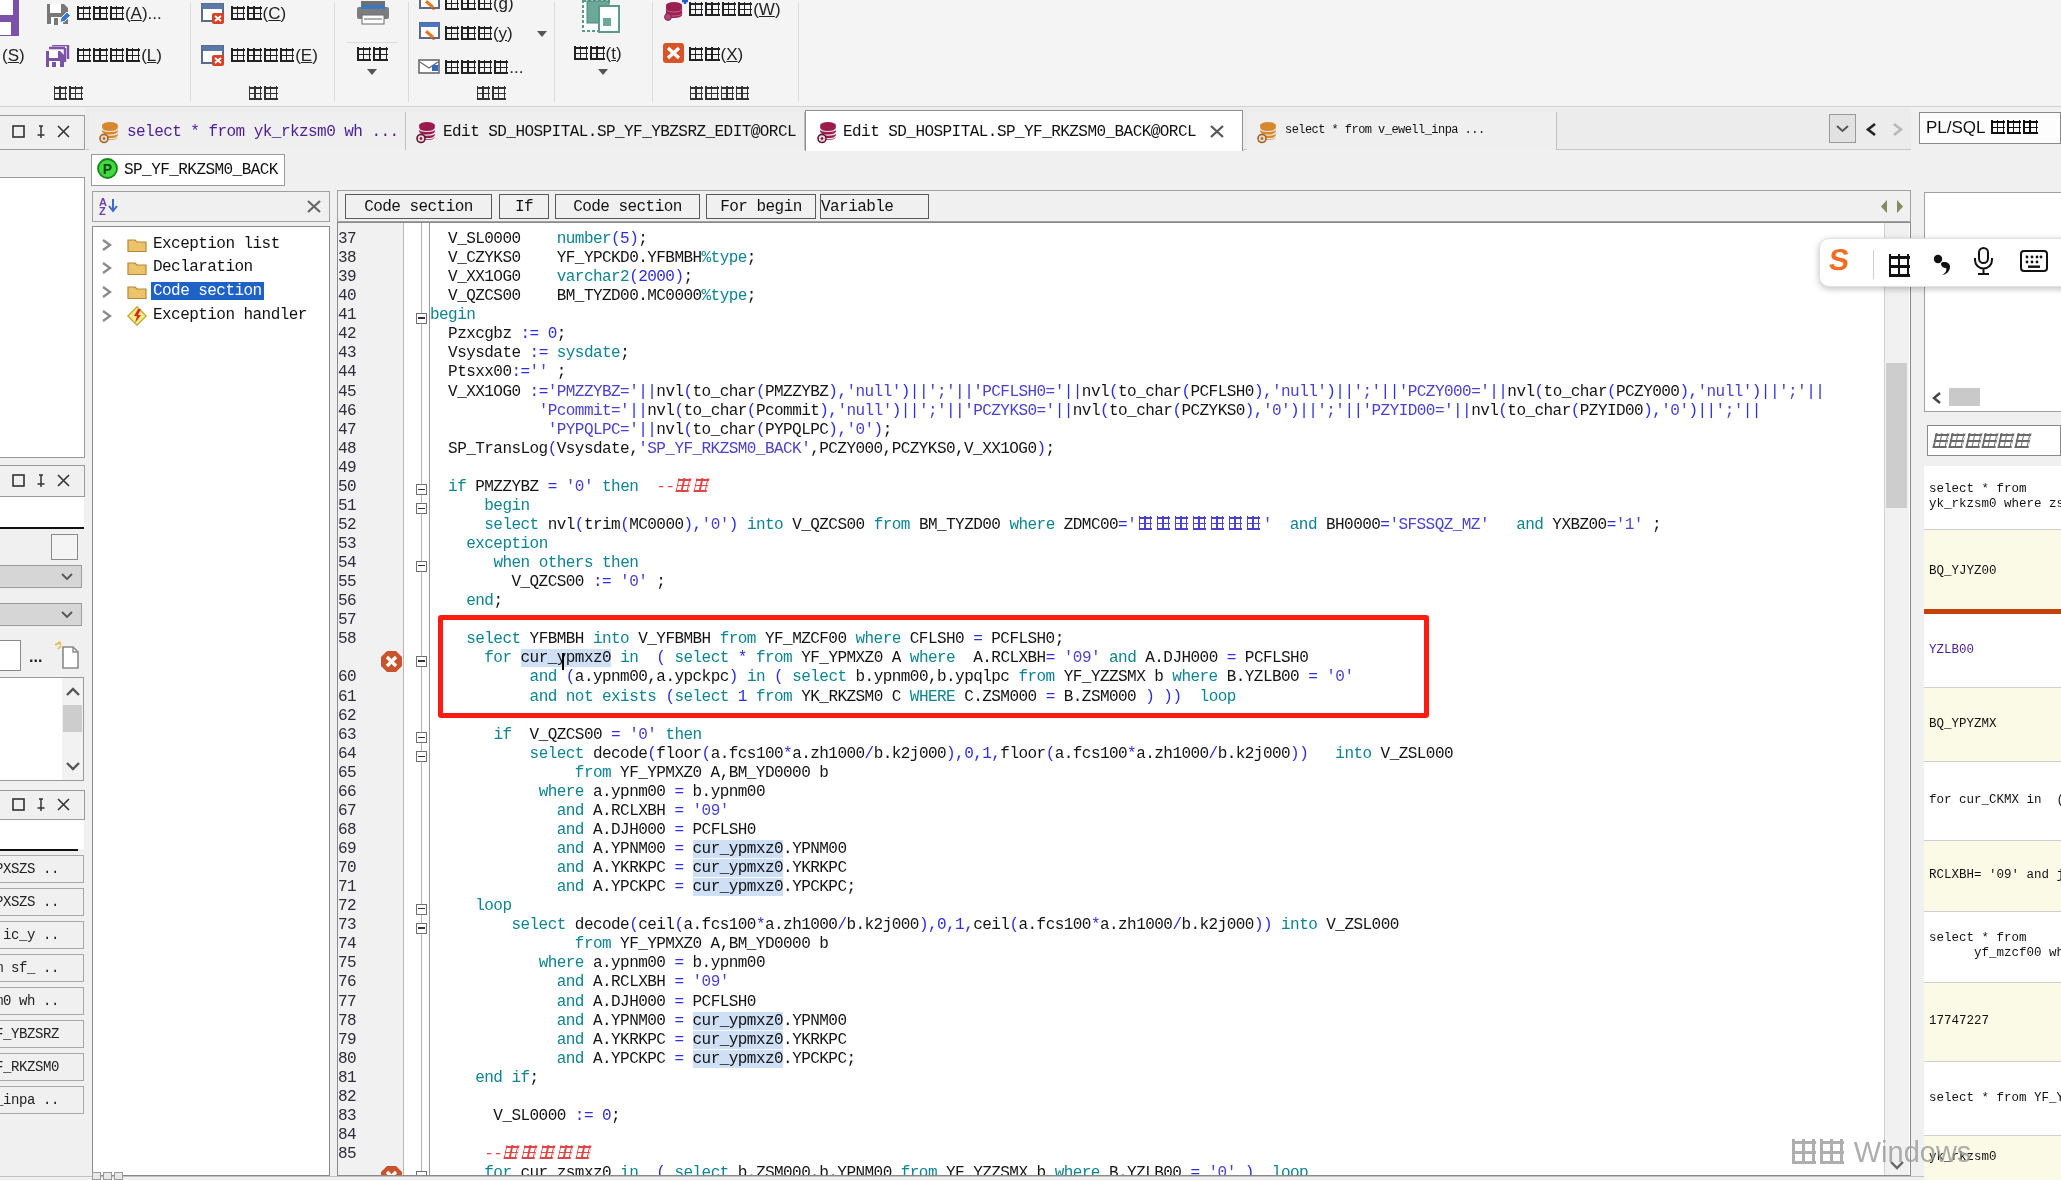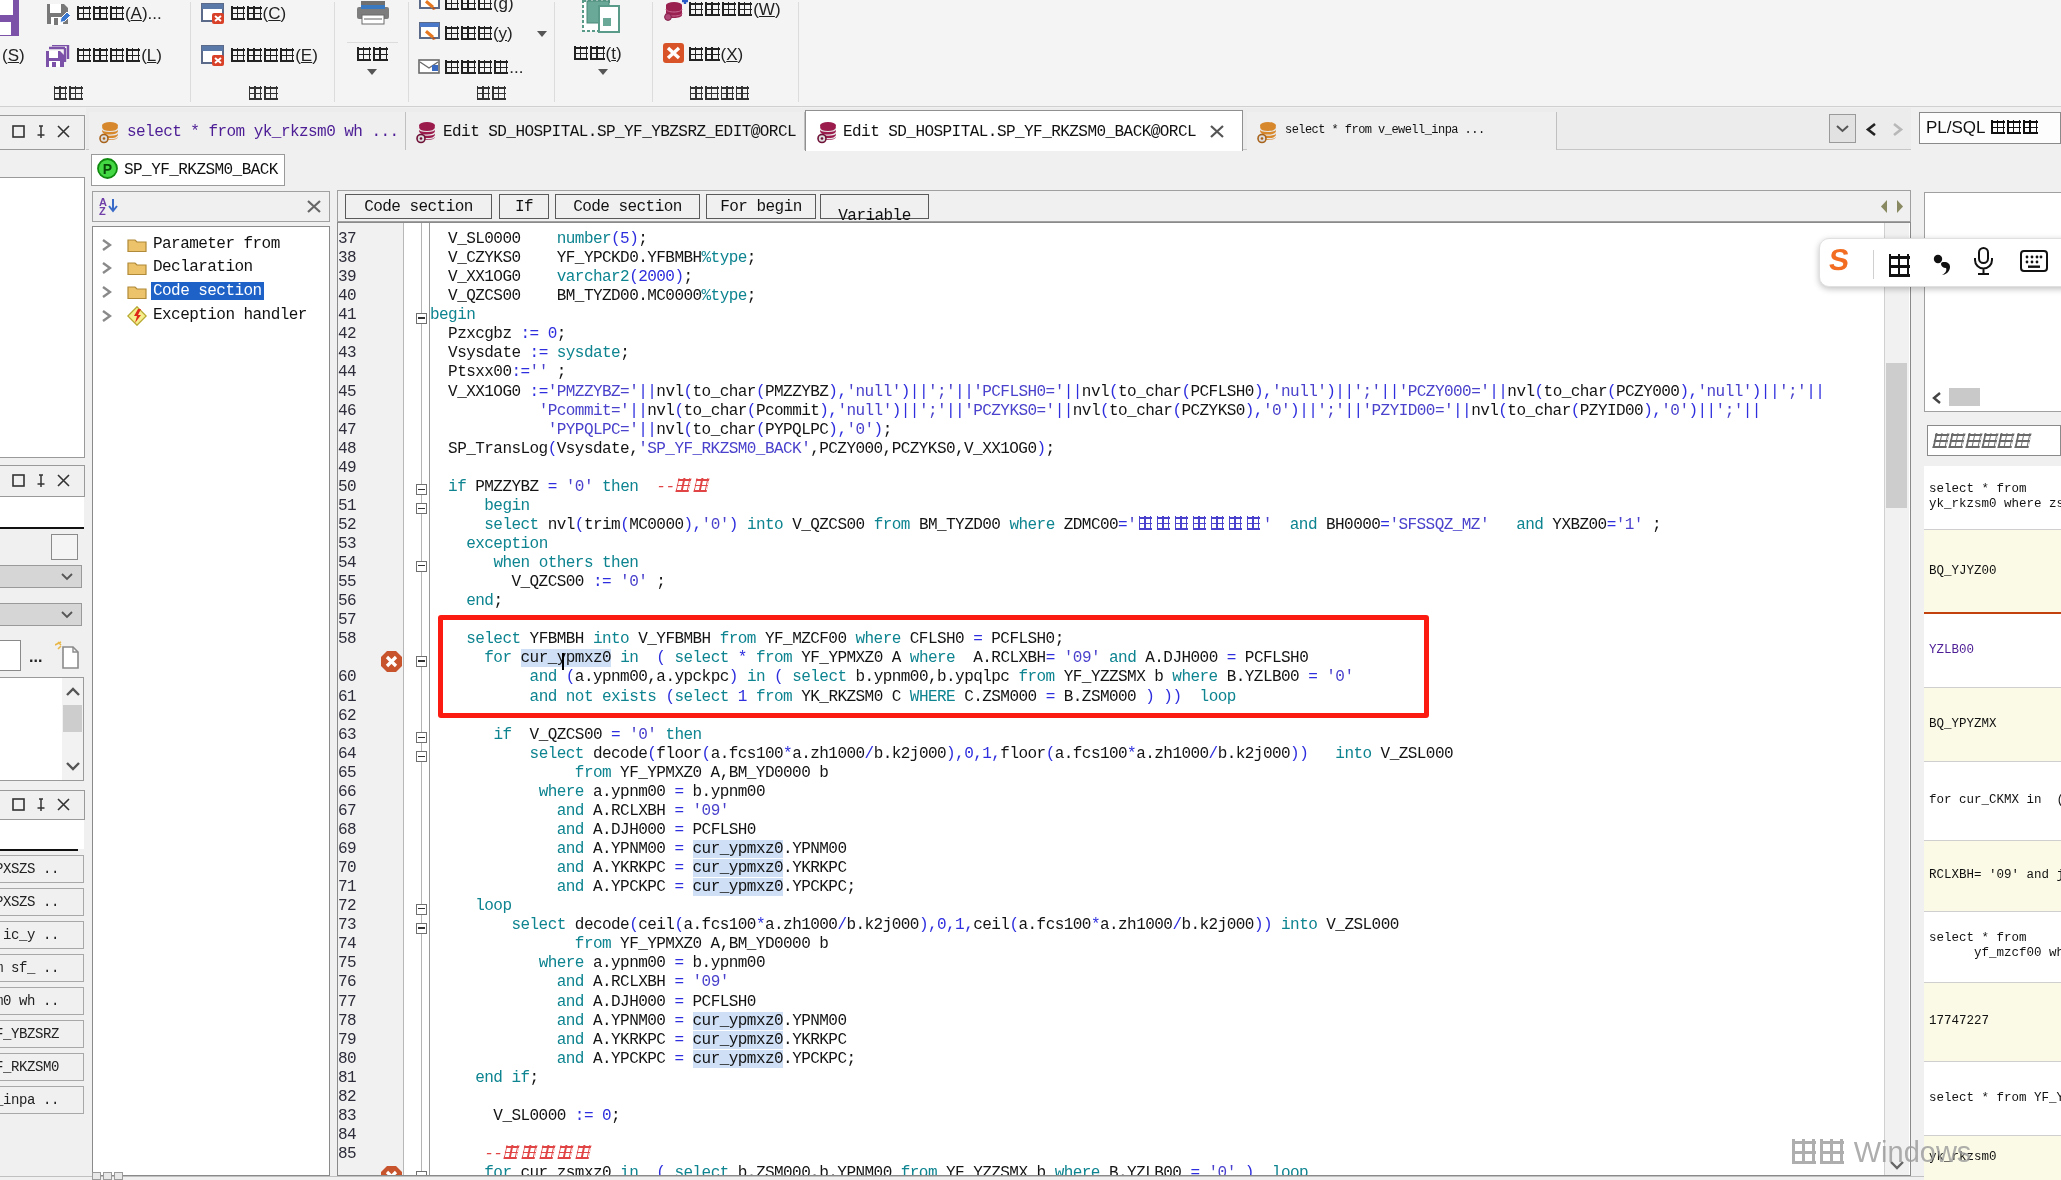--- a/index.html
+++ b/index.html
@@ -188,21 +188,21 @@
     <path d="M14 3 v11 m-4-4 l4 5 4-5" fill="none" stroke="#3a6ac8" stroke-width="2"></path>
   </svg>
 <svg class="ab" style="left:306px;top:199px" width="16" height="15">
     <path d="M2 2 L14 13 M14 2 L2 13" stroke="#666" stroke-width="2.2"></path>
   </svg>
 <div class="ab" style="left:337px;top:190px;width:1574px;height:32px;background:#f0f0f0;border:1px solid #a0a0a0"></div>
 <div class="ab mono" style="left:345px;top:194px;width:147px;height:25px;background:#f0f0f0;border:1px solid #5a5a5a;font-size:16px;letter-spacing:-.55px;color:#111;text-align:center;padding-top:3px">Code section</div>
 <div class="ab mono" style="left:499px;top:194px;width:50px;height:25px;background:#f0f0f0;border:1px solid #5a5a5a;font-size:16px;letter-spacing:-.55px;color:#111;text-align:center;padding-top:3px">If</div>
 <div class="ab mono" style="left:555px;top:194px;width:145px;height:25px;background:#f0f0f0;border:1px solid #5a5a5a;font-size:16px;letter-spacing:-.55px;color:#111;text-align:center;padding-top:3px">Code section</div>
 <div class="ab mono" style="left:706px;top:194px;width:110px;height:25px;background:#f0f0f0;border:1px solid #5a5a5a;font-size:16px;letter-spacing:-.55px;color:#111;text-align:center;padding-top:3px">For begin</div>
-<div class="ab mono" style="left:820px;top:194px;width:109px;height:25px;background:#f0f0f0;border:1px solid #5a5a5a;font-size:16px;letter-spacing:-.55px;color:#111;text-align:center;padding-top:12px">Variable</div>
+<div class="ab mono" style="left:820px;top:194px;width:109px;height:25px;background:#f0f0f0;border:1px solid #5a5a5a;font-size:16px;letter-spacing:-.55px;color:#111;padding-top:3px">Variable</div>
 <svg class="ab" style="left:1879px;top:198px" width="28" height="17">
     <path d="M8 2 L2 8.5 L8 15 z" fill="#8a8a62"></path>
     <path d="M18 2 L24 8.5 L18 15 z" fill="#8a8a62"></path>
   </svg>
 <div class="ab" style="left:0;top:115px;width:85px;height:35px;background:#f0f0f0;border:1px solid #9a9a9a;border-left:none"></div>
 <svg class="ab" style="left:12px;top:124px" width="62" height="16">
     <rect x="1" y="2" width="11" height="11" fill="none" stroke="#333" stroke-width="1.6"></rect>
     <path d="M29 2 v9 m-3.5 0 h7 M29 11 v3 m-2-12 h4" stroke="#333" stroke-width="1.5" fill="none"></path>
     <path d="M46 2 L57 13 M57 2 L46 13" stroke="#333" stroke-width="1.6"></path>
   </svg>
@@ -256,21 +256,21 @@
 <div class="ab mono" style="left:-20px;top:1020px;width:104px;height:28px;background:#f0f0f0;border:1px solid #a8a8a8;font-size:14px;letter-spacing:-.4px;color:#222;padding:5px 0 0 6px;overflow:hidden">YF_YBZSRZ</div>
 <div class="ab mono" style="left:-20px;top:1053px;width:104px;height:28px;background:#f0f0f0;border:1px solid #a8a8a8;font-size:14px;letter-spacing:-.4px;color:#222;padding:5px 0 0 6px;overflow:hidden">YF_RKZSM0</div>
 <div class="ab mono" style="left:-20px;top:1086px;width:104px;height:28px;background:#f0f0f0;border:1px solid #a8a8a8;font-size:14px;letter-spacing:-.4px;color:#222;padding:5px 0 0 6px;overflow:hidden">l_inpa ..</div>
 <div class="ab" style="left:92px;top:226px;width:238px;height:950px;background:#fff;border:1px solid #8a8a8a"></div>
 <svg class="ab" style="left:101px;top:238px" width="11" height="14">
     <path d="M2 2 L9 7 L2 12" fill="none" stroke="#8a8a8a" stroke-width="2.4"></path>
   </svg>
 <svg class="ab" style="left:127px;top:236px" width="20" height="17">
     <path d="M1 4 h7 l2 2 h9 v9.5 h-18 z" fill="#ecc26a" stroke="#b08a38" stroke-width="1.2"></path>
   </svg>
-<div class="ab mono" style="left:151px;top:235px;font-size:16px;letter-spacing:-.55px;color:#111;padding:0 2px">Parameter from</div>
+<div class="ab mono" style="left:151px;top:235px;font-size:16px;letter-spacing:-.55px;color:#111;padding:0 2px">Exception list</div>
 <svg class="ab" style="left:101px;top:261px" width="11" height="14">
     <path d="M2 2 L9 7 L2 12" fill="none" stroke="#8a8a8a" stroke-width="2.4"></path>
   </svg>
 <svg class="ab" style="left:127px;top:259px" width="20" height="17">
     <path d="M1 4 h7 l2 2 h9 v9.5 h-18 z" fill="#ecc26a" stroke="#b08a38" stroke-width="1.2"></path>
   </svg>
 <div class="ab mono" style="left:151px;top:258px;font-size:16px;letter-spacing:-.55px;color:#111;padding:0 2px">Declaration</div>
 <svg class="ab" style="left:101px;top:285px" width="11" height="14">
     <path d="M2 2 L9 7 L2 12" fill="none" stroke="#8a8a8a" stroke-width="2.4"></path>
   </svg>
@@ -425,21 +425,21 @@
       <path d="M2 3 l6 6 6-6" fill="none" stroke="#666" stroke-width="2.4"></path>
     </svg>
   </div>
 <div class="ab" style="left:1924px;top:192px;width:137px;height:220px;background:#fff;border:1px solid #a0a0a0;border-right:none"></div>
 <svg class="ab" style="left:1930px;top:391px" width="13" height="14">
     <path d="M10 2 L4 7 L10 12" fill="none" stroke="#444" stroke-width="2.4"></path>
   </svg>
 <div class="ab" style="left:1949px;top:388px;width:31px;height:18px;background:#c9c9c9"></div>
 <div class="ab" style="left:1927px;top:425px;width:134px;height:31px;background:#fff;border:1px solid #8a8a8a;color:#6a6a6a;font-style:italic;font-size:17px;padding:5px 0 0 5px"><i class="cj cu sk"></i><i class="cj cu sk"></i><i class="cj cu sk"></i><i class="cj cu sk"></i><i class="cj cu sk"></i><i class="cj cu sk"></i></div>
 <div class="ab mono" style="left:1924px;top:466px;width:137px;height:64px;background:#ffffff;border-bottom:1px solid #cfcfcf;font-size:12.5px;line-height:15px;color:#111;padding:16px 0 0 5px;overflow:hidden;white-space:pre">select * from<br>yk_rkzsm0 where zsm0</div>
-<div class="ab mono" style="left:1924px;top:530px;width:137px;height:84px;background:#fbfae6;border-bottom:2px solid #c2410c;font-size:12.5px;line-height:15px;color:#111;padding:34px 0 0 5px;overflow:hidden;white-space:pre">BQ_YJYZ00</div>
+<div class="ab mono" style="left:1924px;top:530px;width:137px;height:84px;background:#fbfae6;border-bottom:5px solid #c2410c;font-size:12.5px;line-height:15px;color:#111;padding:34px 0 0 5px;overflow:hidden;white-space:pre">BQ_YJYZ00</div>
 <div class="ab mono" style="left:1924px;top:614px;width:137px;height:74px;background:#ffffff;border-bottom:1px solid #cfcfcf;font-size:12.5px;line-height:15px;color:#4c1d95;padding:29px 0 0 5px;overflow:hidden;white-space:pre">YZLB00</div>
 <div class="ab mono" style="left:1924px;top:688px;width:137px;height:74px;background:#fbfae6;border-bottom:1px solid #cfcfcf;font-size:12.5px;line-height:15px;color:#111;padding:29px 0 0 5px;overflow:hidden;white-space:pre">BQ_YPYZMX</div>
 <div class="ab mono" style="left:1924px;top:762px;width:137px;height:79px;background:#ffffff;border-bottom:1px solid #cfcfcf;font-size:12.5px;line-height:15px;color:#111;padding:31px 0 0 5px;overflow:hidden;white-space:pre">for cur_CKMX in  (</div>
 <div class="ab mono" style="left:1924px;top:841px;width:137px;height:71px;background:#fbfae6;border-bottom:1px solid #cfcfcf;font-size:12.5px;line-height:15px;color:#111;padding:27px 0 0 5px;overflow:hidden;white-space:pre">RCLXBH= '09' and jz</div>
 <div class="ab mono" style="left:1924px;top:912px;width:137px;height:71px;background:#ffffff;border-bottom:1px solid #cfcfcf;font-size:12.5px;line-height:15px;color:#111;padding:19px 0 0 5px;overflow:hidden;white-space:pre">select * from<br>      yf_mzcf00 whe</div>
 <div class="ab mono" style="left:1924px;top:983px;width:137px;height:79px;background:#fbfae6;border-bottom:1px solid #cfcfcf;font-size:12.5px;line-height:15px;color:#111;padding:31px 0 0 5px;overflow:hidden;white-space:pre">17747227</div>
 <div class="ab mono" style="left:1924px;top:1062px;width:137px;height:74px;background:#ffffff;border-bottom:1px solid #cfcfcf;font-size:12.5px;line-height:15px;color:#111;padding:29px 0 0 5px;overflow:hidden;white-space:pre">select * from YF_YP</div>
 <div class="ab mono" style="left:1924px;top:1136px;width:137px;height:45px;background:#fbfae6;border-bottom:1px solid #cfcfcf;font-size:12.5px;line-height:15px;color:#111;padding:14px 0 0 5px;overflow:hidden;white-space:pre">yk_rkzsm0</div>
 <div class="ab" style="left:1819px;top:238px;width:256px;height:49px;background:#fff;border:1px solid #e0e0e0;border-radius:10px;box-shadow:0 2px 6px rgba(0,0,0,.25)"></div>
 <div class="ab" style="left:1829px;top:243px;font-family:'Liberation Sans';font-weight:bold;font-size:30px;color:#f26d21;transform:skewX(-6deg)">S</div>

